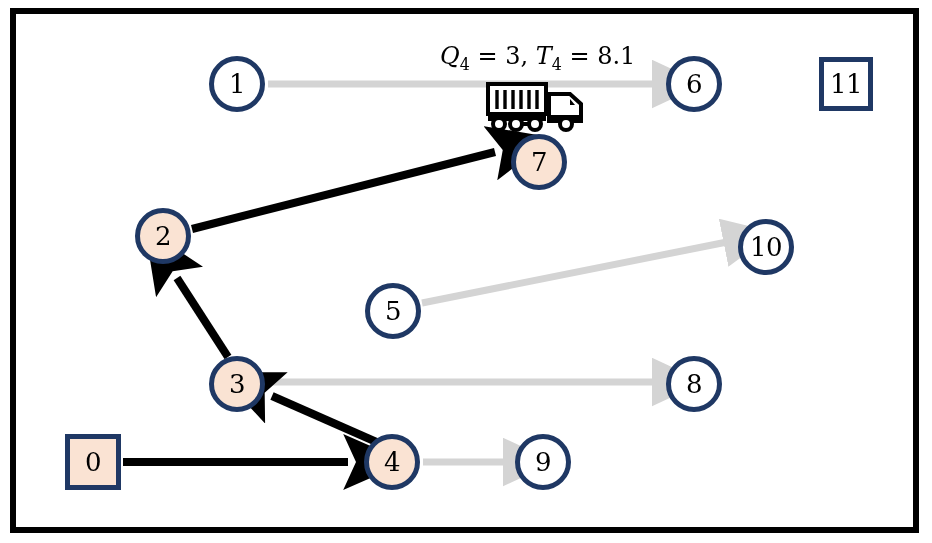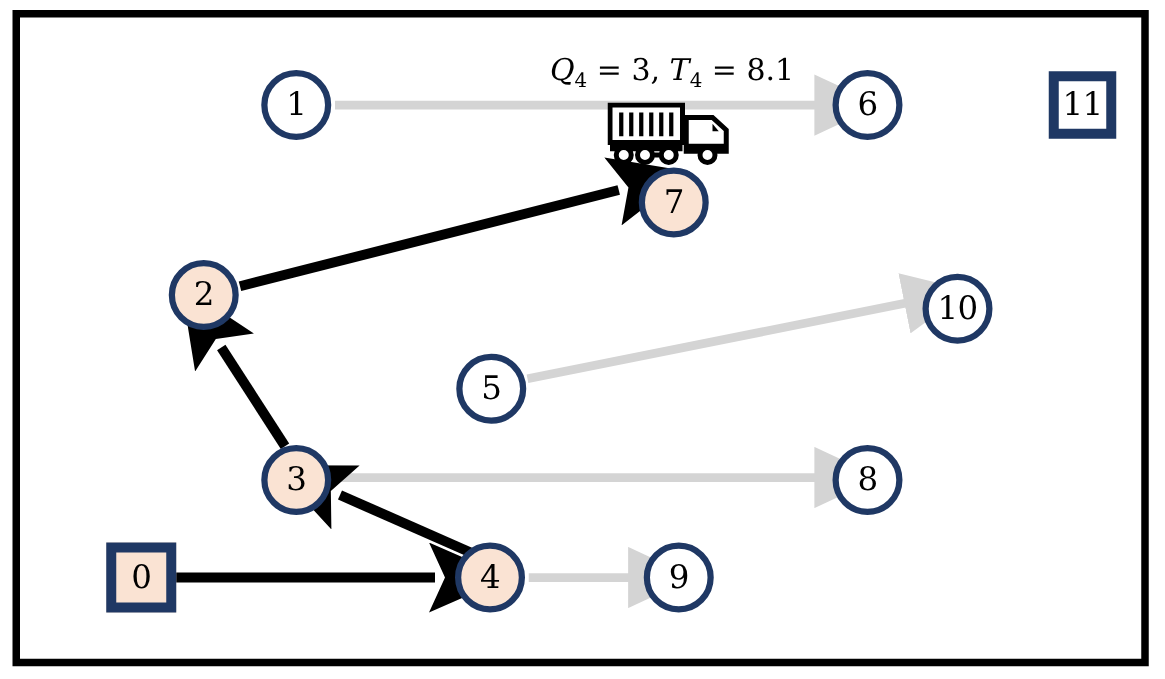--- a/index.html
+++ b/index.html
@@ -44,22 +44,21 @@
     font-family: "DejaVu Serif", "Liberation Serif", serif;
     color: #000000;
     line-height: 1;
     user-select: none;
   }
   .node.circle {
     border-radius: 50%;
     border: 5px solid #1F3864;
   }
   .node.square {
-    border: 8px solid #6d28d9;
-    margin-left: 20px;
+    border: 5px solid #6d28d9;
   }
   .node-label {
     font-size: 26px;
     letter-spacing: -0.5px;
   }
   .edge-label {
     position: absolute;
     font-family: "DejaVu Serif", "Liberation Serif", serif;
     font-size: 24px;
     color: #000000;

